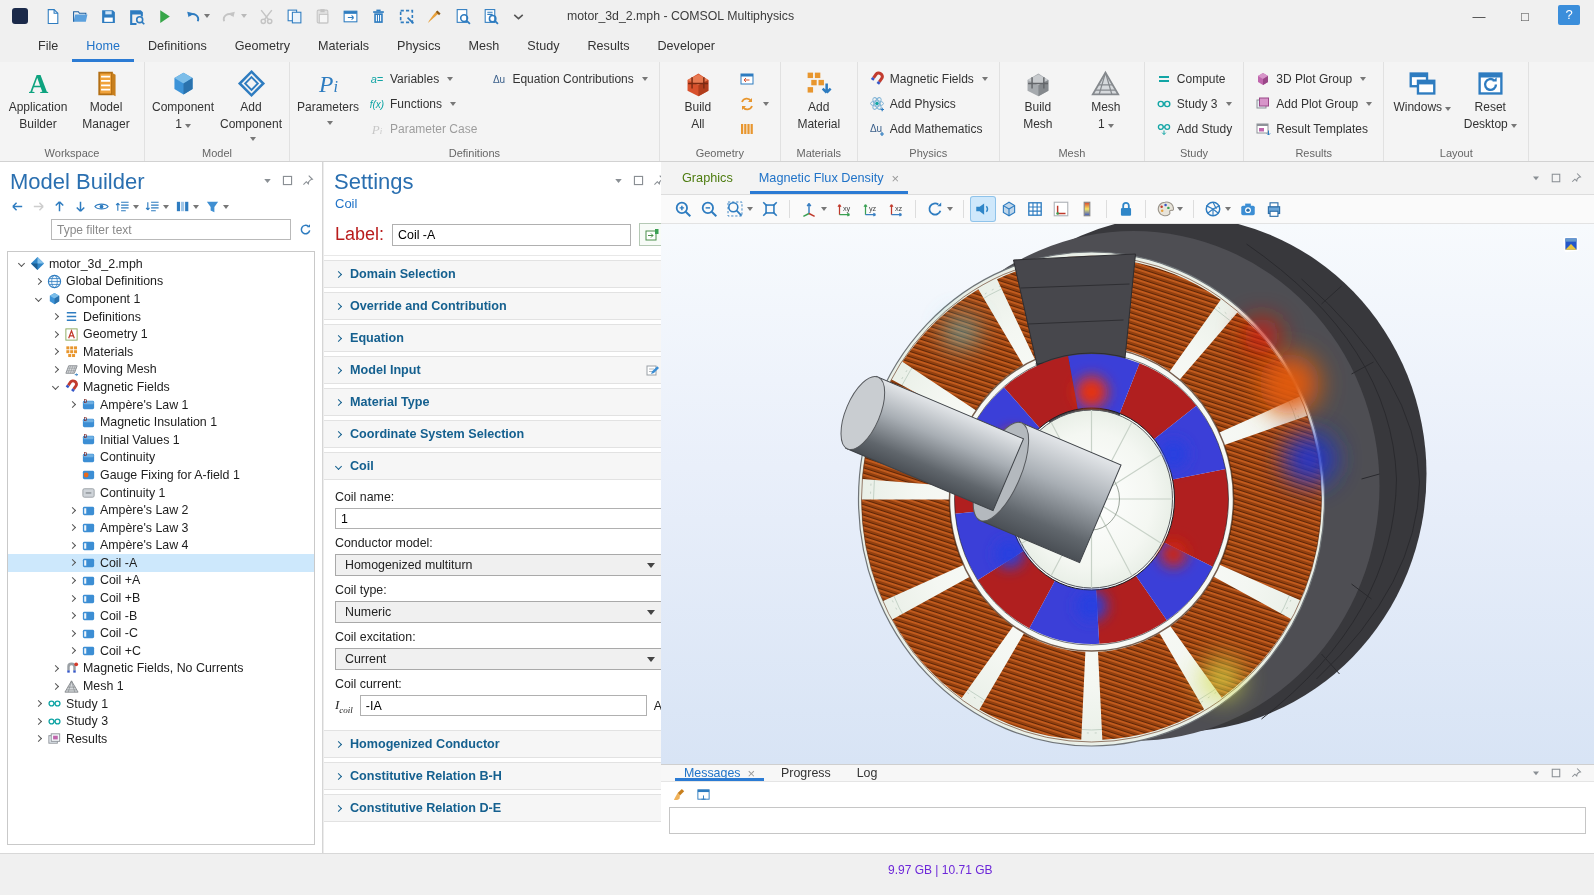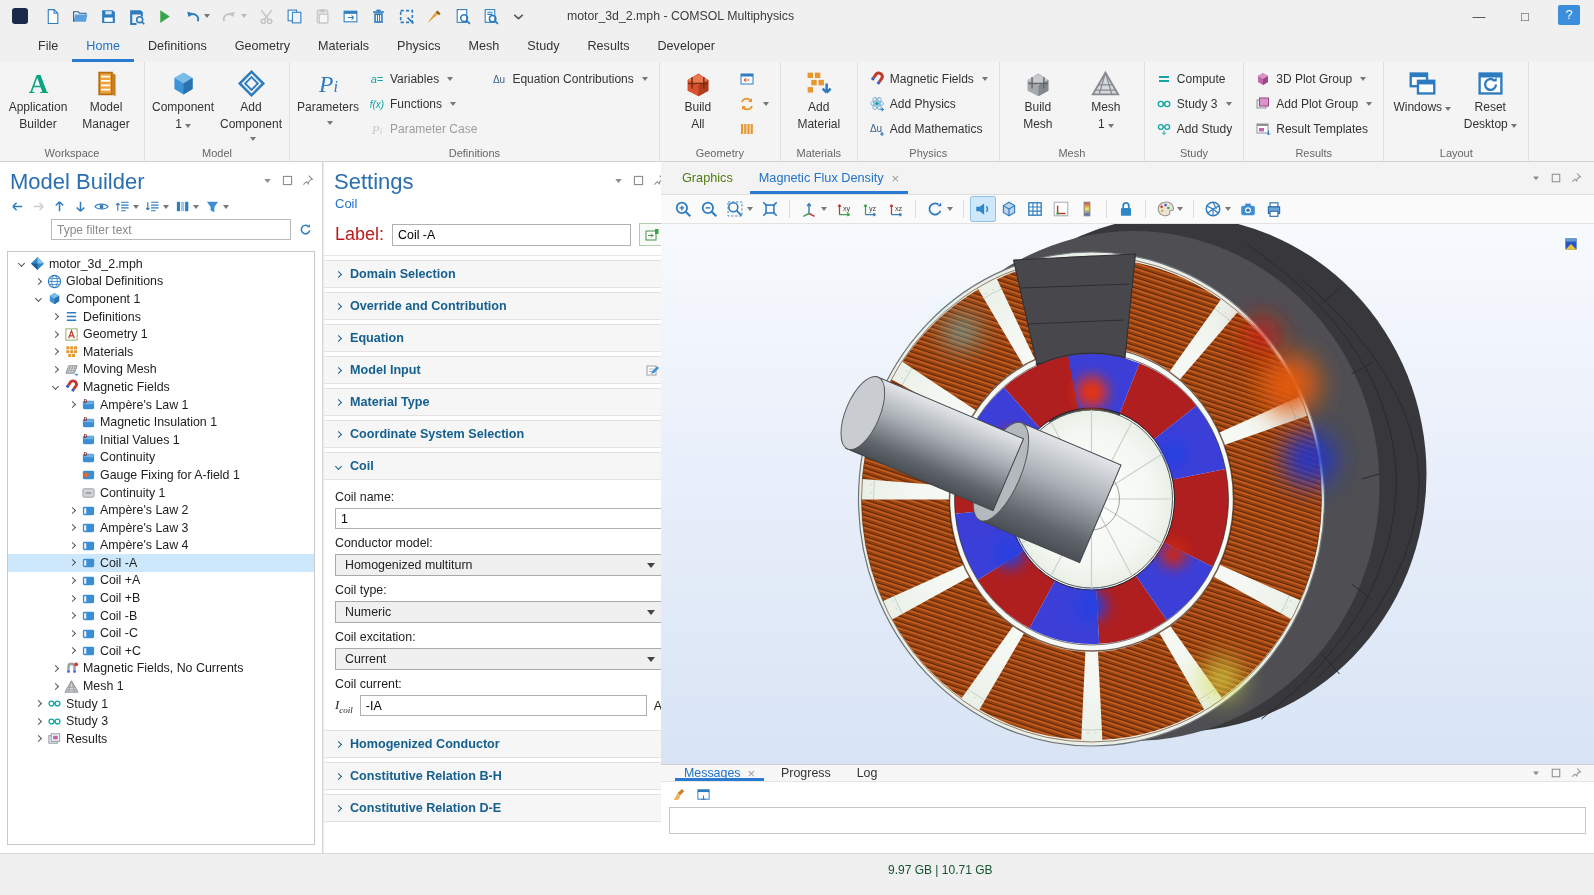--- a/index.html
+++ b/index.html
@@ -105,21 +105,21 @@
   #msg-tabs { height:17px; background:#f7f7f7; display:flex; padding-left:10px; border-bottom:1px solid #e5e5e5; position:relative; }
   .mtab { padding:0 13px; display:flex; align-items:center; gap:7px; font-size:12.4px; color:#333; position:relative; }
   .mtab.active { color:#2073c8; }
   .mtab.active::after { content:""; position:absolute; left:4px; right:4px; bottom:0; height:3px; background:#2b7bd4; }
   #msg-toolbar { height:24px; display:flex; align-items:center; gap:9px; padding:0 11px; }
   #msg-toolbar svg { width:15px; height:15px; }
   #msg-input { margin:1px 8px 7px; height:27px; border:1px solid #c6c6c6; background:#fff; }
 
   
   #statusbar { position:absolute; left:0; right:0; bottom:0; height:42px; background:#f0f0f0; border-top:1px solid #d8d8d8; }
-  #mem { position:absolute; left:888px; top:9px; font-size:12px; color:#14532d; }
+  #mem { position:absolute; left:888px; top:9px; font-size:12px; color:#6d28d9; }
 </style>
 </head>
 <body>
 
 <div id="titlebar">
   <div id="app-icon"></div>
   <div id="qat">
       <span class="qat-btn">
         <svg width="17" height="17" viewBox="0 0 16 16">
           <path d="M4 1.5h5.5L13 5v9.5H4z" fill="#fff" stroke="#2e7cc0"></path>

